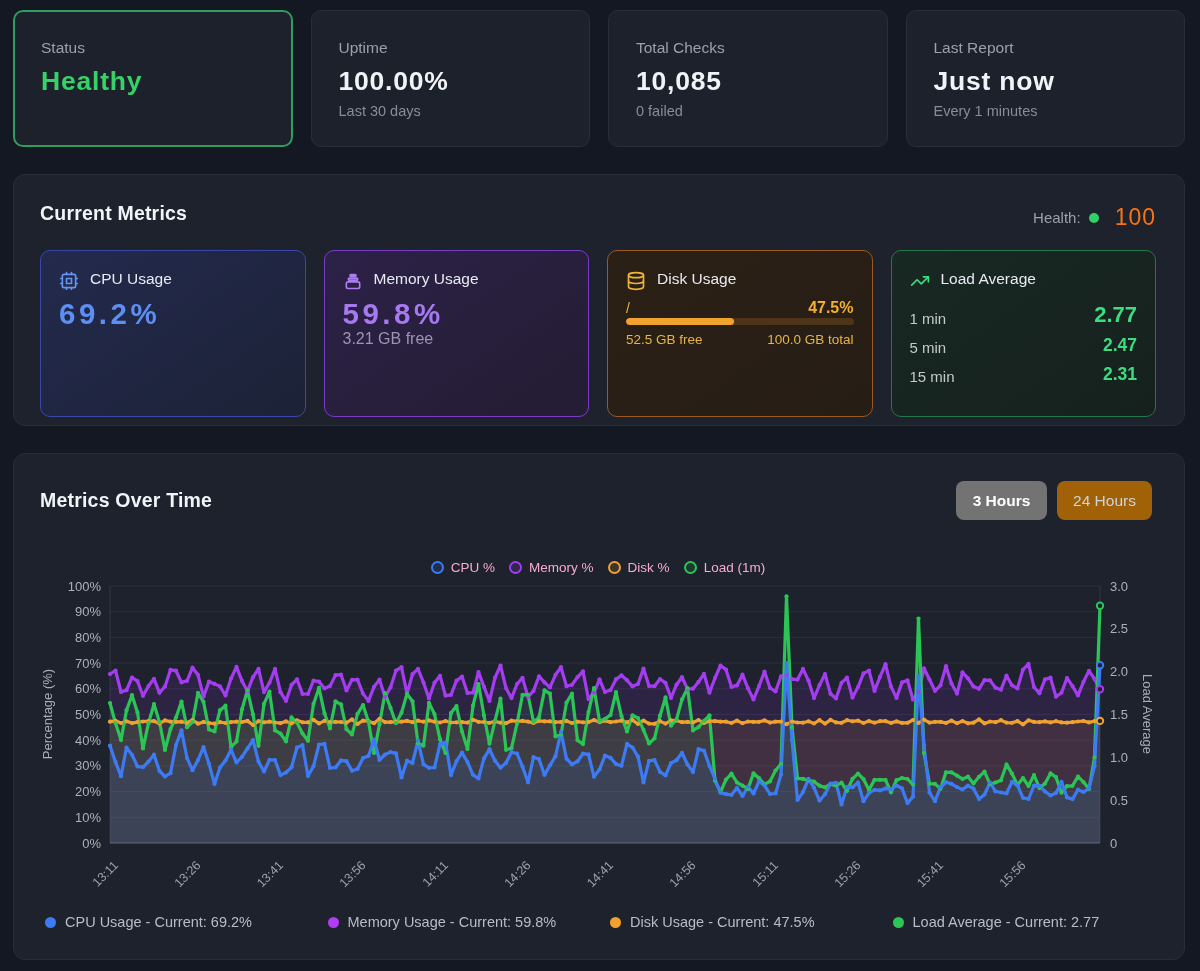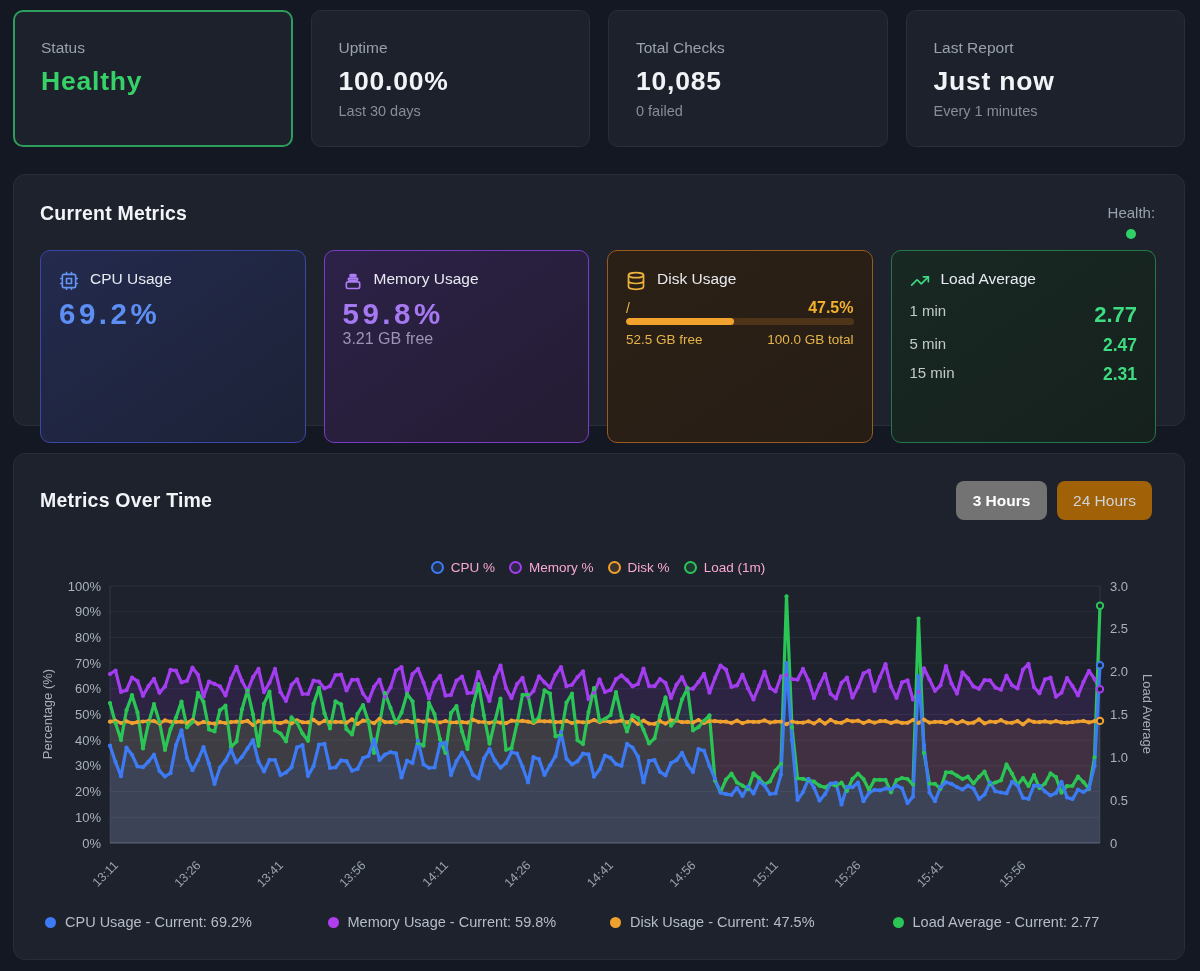--- a/index.html
+++ b/index.html
@@ -9,44 +9,44 @@
 .card.status { border:2px solid #2e9e5c; padding:26px 27px 0 26px; }
 .lbl { font-size:15.5px; color:#99a1ac; line-height:19px; }
 .val { font-size:26.5px; font-weight:bold; color:#f1f3f7; line-height:31px; margin-top:9px; letter-spacing:0.8px; }
 .val.green { color:#36d267; }
 .sub { font-size:14.5px; color:#868d99; line-height:18px; margin-top:5px; }
 .panel { left:13px; width:1172px; background:#1d222d; border:1px solid #272d39; border-radius:12px; position:absolute; }
 .p2 { top:174px; height:252px; padding:27px 28px 28px 26px; }
 .p3 { top:453px; height:507px; padding:27px 28px 28px 26px; }
 .ptitle { font-size:19.5px; font-weight:bold; color:#f2f4f8; letter-spacing:0.2px; }
 .p2head { display:flex; justify-content:space-between; align-items:flex-start; height:24px; }
-.health { display:flex; align-items:center; gap:8px; position:relative; top:2px;flex-direction:column; }
+.health { display:flex; align-items:center; gap:8px; position:relative; top:2px; }
 .health .h1 { font-size:15px; color:#99a1ac; }
 .hdot { width:10px; height:10px; border-radius:50%; background:#2fd166; }
-.hval { font-size:23px; font-weight:bold; color:#22c55e; letter-spacing:1px; margin-left:8px; }
+.hval { font-size:23px; font-weight:normal; color:#f97316; letter-spacing:1px; margin-left:8px; }
 .mgrid { position:absolute; left:26px; top:75px; width:1116px; display:grid; grid-template-columns:repeat(4,1fr); gap:18px; }
-.mcard { height:193px; border-radius:10px; padding:19px 18px; position:relative; }
+.mcard { height:167px; border-radius:10px; padding:19px 18px; position:relative; }
 .mc-cpu { background:linear-gradient(145deg,#232a4d 0%,#1c2236 100%); border:1px solid #3c46a8; }
 .mc-mem { background:linear-gradient(145deg,#2c2147 0%,#241d33 100%); border:1px solid #7b3bc9; }
 .mc-disk { background:linear-gradient(145deg,#2b2015 0%,#261d15 100%); border:1px solid #9c5a1f; }
 .mc-load { background:linear-gradient(145deg,#182823 0%,#16211d 100%); border:1px solid #23784a; }
 .mhead { display:flex; align-items:center; gap:11px; height:21px; }
 .mhead svg { flex:0 0 auto; }
 .mtitle { font-size:15.5px; font-weight:500; color:#e7eaf1; position:relative; top:-2px; }
 .mval { font-size:29.5px; font-weight:bold; line-height:32px; margin-top:7px; letter-spacing:3.5px; }
 .mval.blue { color:#5d8ef3; }
 .mval.purple { color:#a678f2; }
 .msub { font-size:16px; color:#9d94b5; margin-top:0; }
 .drow { display:flex; justify-content:space-between; align-items:baseline; margin-top:8px; }
 .dpath { font-size:14px; color:#e5b54a; }
 .dpct { font-size:16px; font-weight:bold; color:#f2b02d; }
 .dbar { height:7px; border-radius:4px; background:#4e3419; margin-top:1px; overflow:hidden; }
 .dfill { height:100%; width:47.5%; border-radius:4px; background:#f2a32e; }
 .dlabels { display:flex; justify-content:space-between; margin-top:7px; font-size:13.5px; color:#e5b54a; }
-.lrow { display:flex; justify-content:space-between; align-items:flex-start; }
+.lrow { display:flex; justify-content:space-between; align-items:flex-end; }
 .lrow1 { margin-top:11px; }
 .lrow2 { margin-top:8px; }
 .lrow3 { margin-top:8px; }
 .lk { font-size:15px; color:#c3cbc7; }
 .lv1 { font-size:22px; font-weight:bold; color:#3ddc80; line-height:25px; }
 .lv2 { font-size:17.5px; font-weight:bold; color:#3ddc80; }
 .p3head { display:flex; justify-content:space-between; align-items:center; }
 .btns { display:flex; gap:10px; margin-right:4px; }
 .btn { height:39px; border-radius:8px; font-size:15.5px; font-weight:bold; display:flex; align-items:center; justify-content:center; }
 .btn.active { background:#737373; color:#fff; width:91px; }

